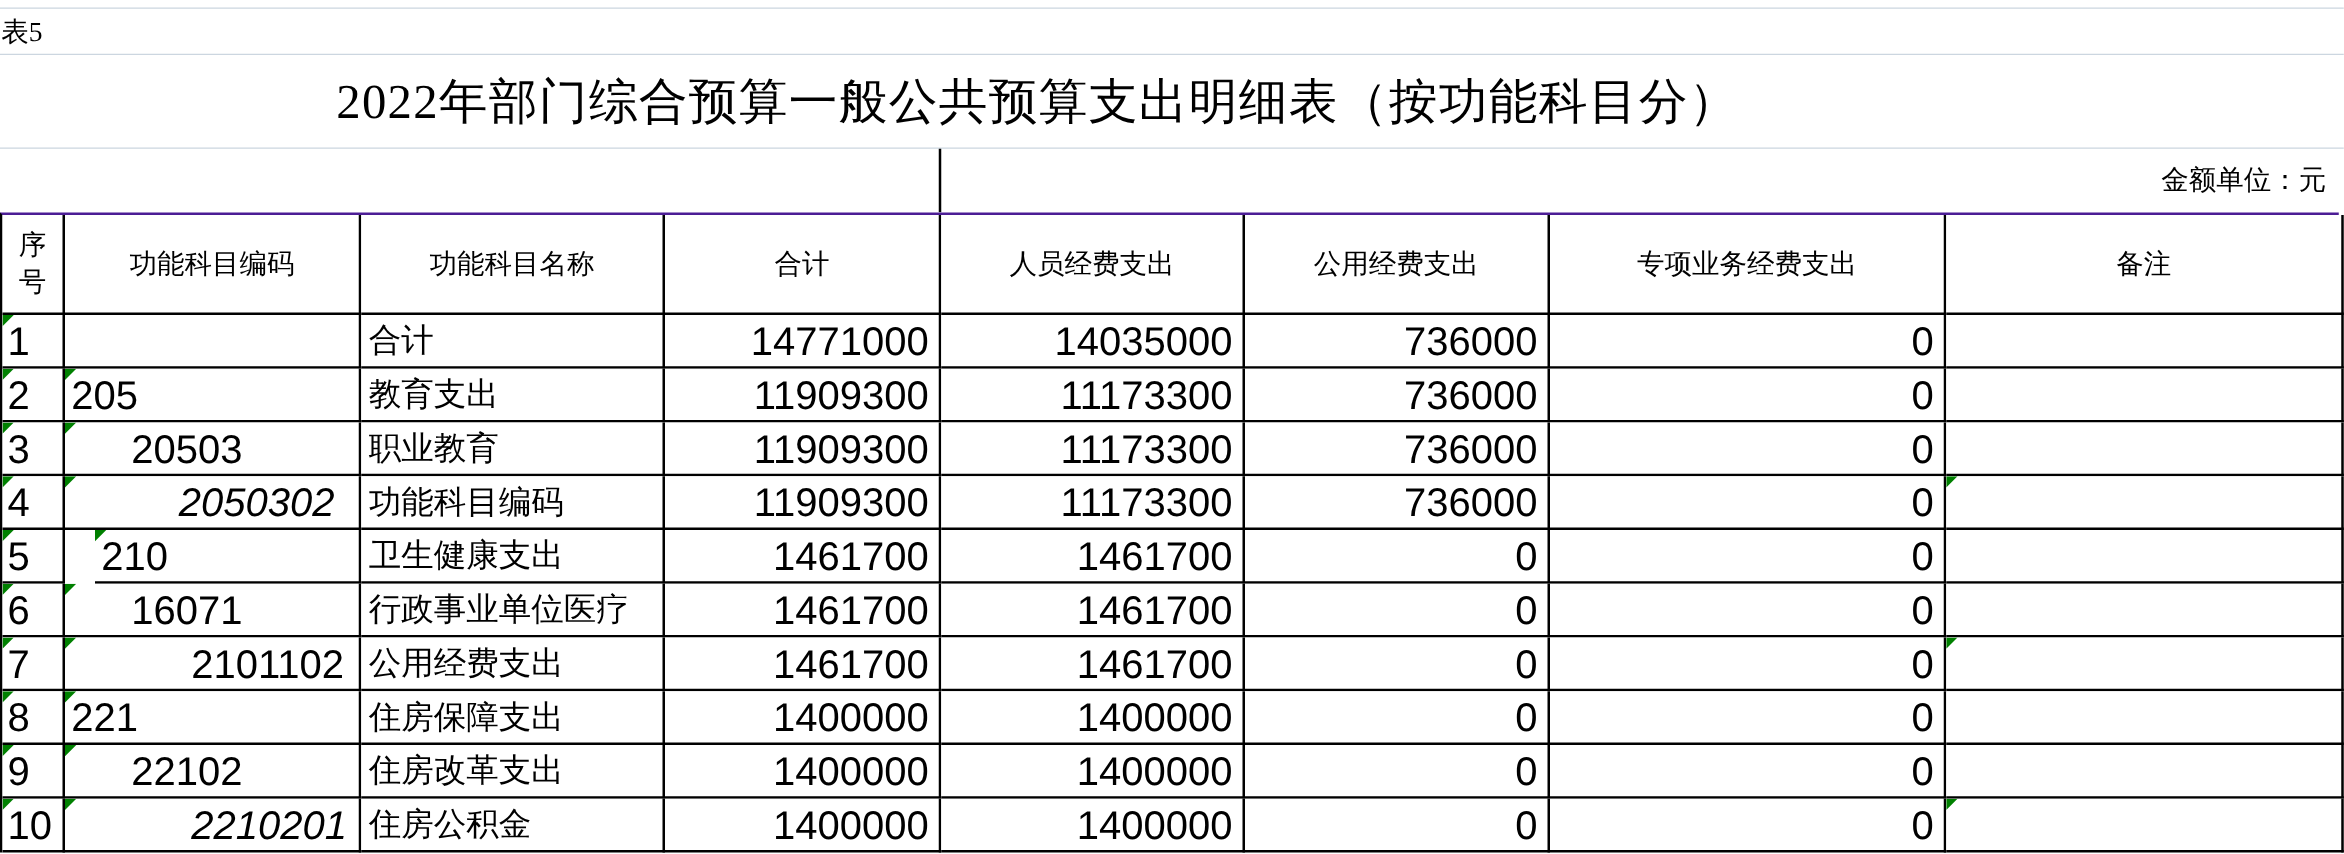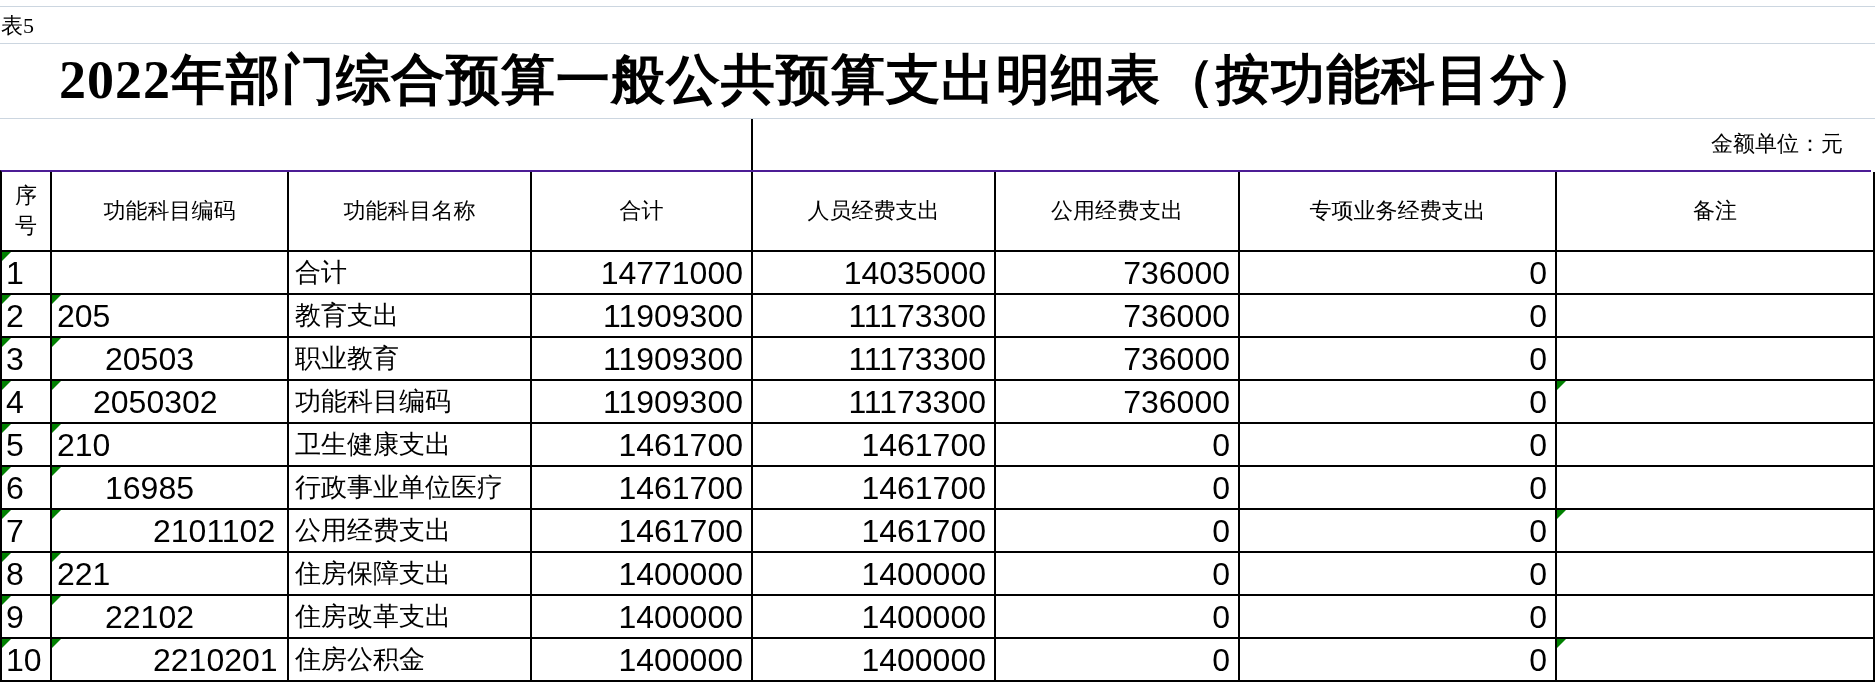--- a/index.html
+++ b/index.html
@@ -5,23 +5,23 @@
   html,body{margin:0;padding:0;}
   body{
     width:1875px;height:683px;overflow:hidden;position:relative;
     background:#ffffff;color:#000;
     font-family:"Liberation Serif","DejaVu Serif",serif;
   }
   .gridline-h{position:absolute;left:0;width:1875px;height:1px;background:#ccd6e0;}
   .sheet-label{position:absolute;left:1px;top:11px;font-size:22px;}
   .title-wrap{position:absolute;left:0;top:43px;width:1660px;height:75px;
     display:flex;align-items:center;justify-content:center;}
-  .title-wrap .t{font-size:54px;font-weight:bold;letter-spacing:1px;white-space:nowrap;}
+  .title-wrap .t{font-size:39px;font-weight:normal;letter-spacing:1px;white-space:nowrap;}
   .unit-wrap{position:absolute;left:0;top:118px;width:1875px;height:52px;
-    display:flex;align-items:center;justify-content:flex-end;padding-right:32px;box-sizing:border-box;}
+    display:flex;align-items:center;justify-content:flex-end;padding-right:14px;box-sizing:border-box;}
   .unit-wrap .u{font-size:22px;}
   .vseg{position:absolute;left:751px;top:119px;width:2px;height:51px;background:#000;}
   .tbl{
     position:absolute;left:0;top:170px;width:1871px;box-sizing:border-box;
     display:grid;
     grid-template-columns:50px 237px 243px 221px 243px 244px 317px 318px;
     grid-template-rows:80px repeat(10,43px);
     border-top:2px solid #4c1d95;border-left:2px solid #000;
     background:#fff;
   }
@@ -140,21 +140,21 @@
     <div class="td c-val num">
       <span>0</span>
     </div>
     <div class="td c-rem">
       <span></span>
     </div>
     <div class="td c-seq num">
       <span>4</span>
       <span class="tri"></span>
     </div>
-    <div class="td c-code num" style="padding-left: 41px;">
+    <div class="td c-code num" style="padding-left: 91px; font-style: italic;">
       <span>2050302</span>
       <span class="tri"></span>
     </div>
     <div class="td c-name">
       <span>功能科目编码</span>
     </div>
     <div class="td c-val num">
       <span>11909300</span>
     </div>
     <div class="td c-val num">
@@ -167,21 +167,21 @@
       <span>0</span>
     </div>
     <div class="td c-rem">
       <span></span>
       <span class="tri"></span>
     </div>
     <div class="td c-seq num">
       <span>5</span>
       <span class="tri"></span>
     </div>
-    <div class="td c-code num" style="padding-left: 5px;">
+    <div class="td c-code num" style="padding-left: 5px; margin-left: 24px;">
       <span>210</span>
       <span class="tri"></span>
     </div>
     <div class="td c-name">
       <span>卫生健康支出</span>
     </div>
     <div class="td c-val num">
       <span>1461700</span>
     </div>
     <div class="td c-val num">
@@ -194,21 +194,21 @@
       <span>0</span>
     </div>
     <div class="td c-rem">
       <span></span>
     </div>
     <div class="td c-seq num">
       <span>6</span>
       <span class="tri"></span>
     </div>
     <div class="td c-code num" style="padding-left: 53px;">
-      <span>16985</span>
+      <span>16071</span>
       <span class="tri"></span>
     </div>
     <div class="td c-name">
       <span>行政事业单位医疗</span>
     </div>
     <div class="td c-val num">
       <span>1461700</span>
     </div>
     <div class="td c-val num">
       <span>1461700</span>
@@ -298,21 +298,21 @@
     <div class="td c-val num">
       <span>0</span>
     </div>
     <div class="td c-rem">
       <span></span>
     </div>
     <div class="td c-seq num">
       <span>10</span>
       <span class="tri"></span>
     </div>
-    <div class="td c-code num" style="padding-left: 101px;">
+    <div class="td c-code num" style="padding-left: 101px; font-style: italic;">
       <span>2210201</span>
       <span class="tri"></span>
     </div>
     <div class="td c-name">
       <span>住房公积金</span>
     </div>
     <div class="td c-val num">
       <span>1400000</span>
     </div>
     <div class="td c-val num">

